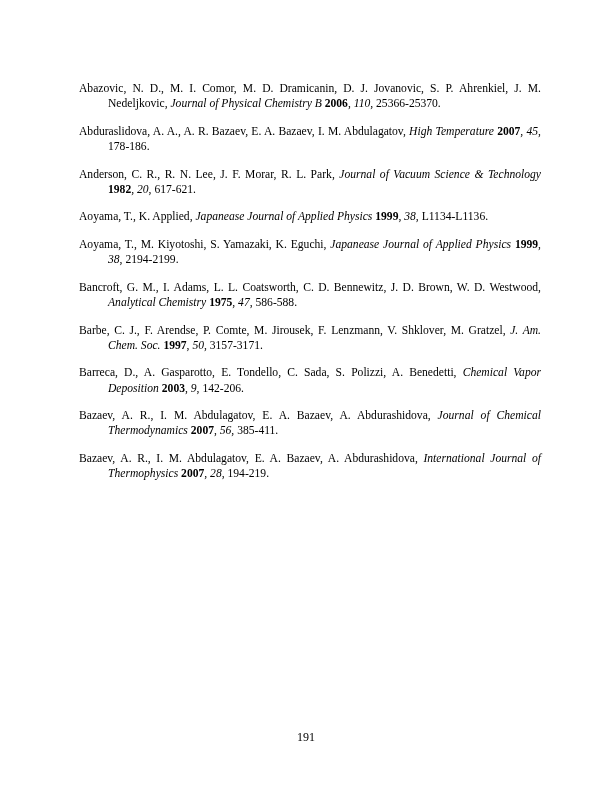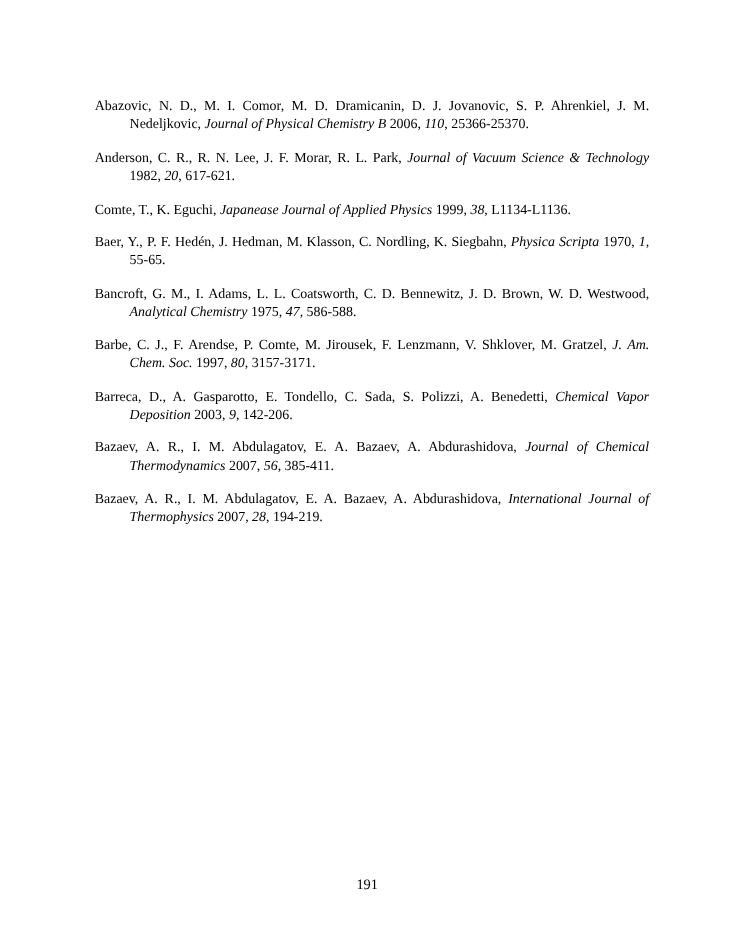--- a/index.html
+++ b/index.html
@@ -2,44 +2,45 @@
 <html><head>
 <meta charset="utf-8">
 <style>
   html, body { margin:0; padding:0; background:#ffffff; }
   body { width:612px; height:792px; position:relative; overflow:hidden;
          font-family:"Liberation Serif", "DejaVu Serif", serif; color:#000; }
   .refs { position:absolute; left:79px; top:81px; width:462px; }
   .ref { font-size:11.6px; line-height:15.2px; text-align:justify;
          padding-left:29px; text-indent:-29px; margin:0 0 12.4px 0; }
   .ref i { }
-  .ref b { font-weight:normal; }
+  .ref b { font-weight:bold; }
   .page-number { position:absolute; left:0; width:612px; top:730px;
                  text-align:center; font-size:12px; }
 </style>
 </head>
 <body>
 
 <div class="refs">
   <p class="ref"><span>Abazovic, N. D., M. I. Comor, M. D. Dramicanin, D. J. Jovanovic, S. P. Ahrenkiel, J. M. Nedeljkovic, </span><i>Journal of Physical Chemistry B</i> <b>2006</b>, <i>110</i><span>, 25366-25370.</span></p>
 
+  <p class="ref"><span>Abduraslidova, A. A., A. R. Bazaev, E. A. Bazaev, I. M. Abdulagatov, </span><i>High Temperature</i> <b>2007</b>, <i>45</i><span>, 178-186.</span></p>
 
 
   <p class="ref"><span>Anderson, C. R., R. N. Lee, J. F. Morar, R. L. Park, </span><i>Journal of Vacuum Science &amp; Technology</i> <b>1982</b>, <i>20</i><span>, 617-621.</span></p>
 
-  <p class="ref"><span>Comte, T., K. Eguchi, </span><i>Japanease Journal of Applied Physics</i> <b>1999</b>, <i>38</i><span>, L1134-L1136.</span></p>
+  <p class="ref"><span>Aoyama, T., K. Applied, </span><i>Japanease Journal of Applied Physics</i> <b>1999</b>, <i>38</i><span>, L1134-L1136.</span></p>
+
+  <p class="ref"><span>Aoyama, T., M. Kiyotoshi, S. Yamazaki, K. Eguchi, </span><i>Japanease Journal of Applied Physics</i> <b>1999</b>, <i>38</i><span>, 2194-2199.</span></p>
 
 
 
 
-  <p class="ref"><span>Baer, Y., P. F. Hedén, J. Hedman, M. Klasson, C. Nordling, K. Siegbahn, </span><i>Physica Scripta</i> <b>1970</b>, <i>1</i><span>, 55-65.</span></p>
-
   <p class="ref"><span>Bancroft, G. M., I. Adams, L. L. Coatsworth, C. D. Bennewitz, J. D. Brown, W. D. Westwood, </span><i>Analytical Chemistry</i> <b>1975</b>, <i>47</i><span>, 586-588.</span></p>
 
-  <p class="ref"><span>Barbe, C. J., F. Arendse, P. Comte, M. Jirousek, F. Lenzmann, V. Shklover, M. Gratzel, </span><i>J. Am. Chem. Soc.</i> <b>1997</b>, <i>80</i><span>, 3157-3171.</span></p>
+  <p class="ref"><span>Barbe, C. J., F. Arendse, P. Comte, M. Jirousek, F. Lenzmann, V. Shklover, M. Gratzel, </span><i>J. Am. Chem. Soc.</i> <b>1997</b>, <i>50</i><span>, 3157-3171.</span></p>
 
   <p class="ref"><span>Barreca, D., A. Gasparotto, E. Tondello, C. Sada, S. Polizzi, A. Benedetti, </span><i>Chemical Vapor Deposition</i> <b>2003</b>, <i>9</i><span>, 142-206.</span></p>
 
   <p class="ref"><span>Bazaev, A. R., I. M. Abdulagatov, E. A. Bazaev, A. Abdurashidova, </span><i>Journal of Chemical Thermodynamics</i> <b>2007</b>, <i>56</i><span>, 385-411.</span></p>
 
   <p class="ref"><span>Bazaev, A. R., I. M. Abdulagatov, E. A. Bazaev, A. Abdurashidova, </span><i>International Journal of Thermophysics</i> <b>2007</b>, <i>28</i><span>, 194-219.</span></p>
 
 </div>
 
 <div class="page-number">191</div>

